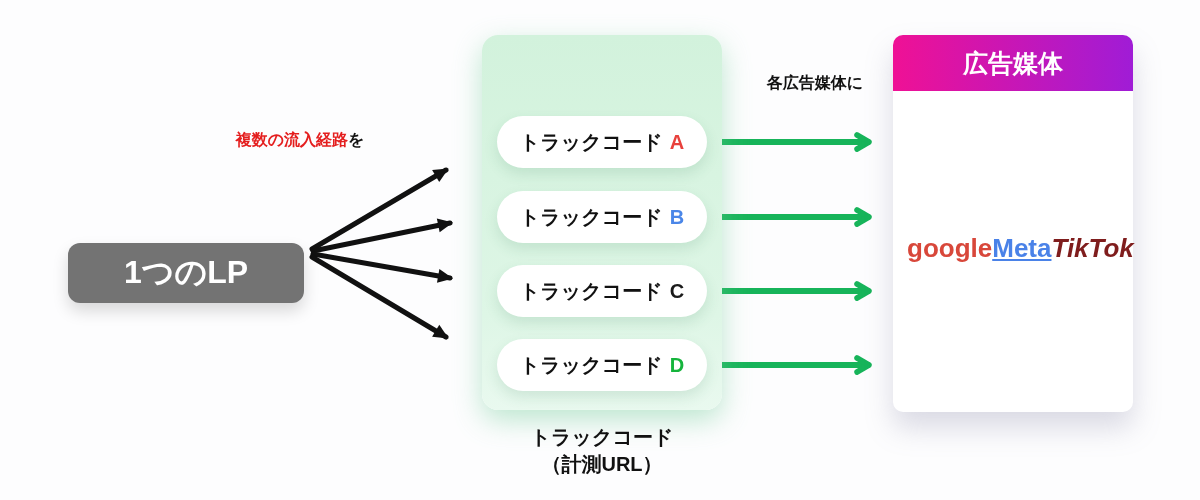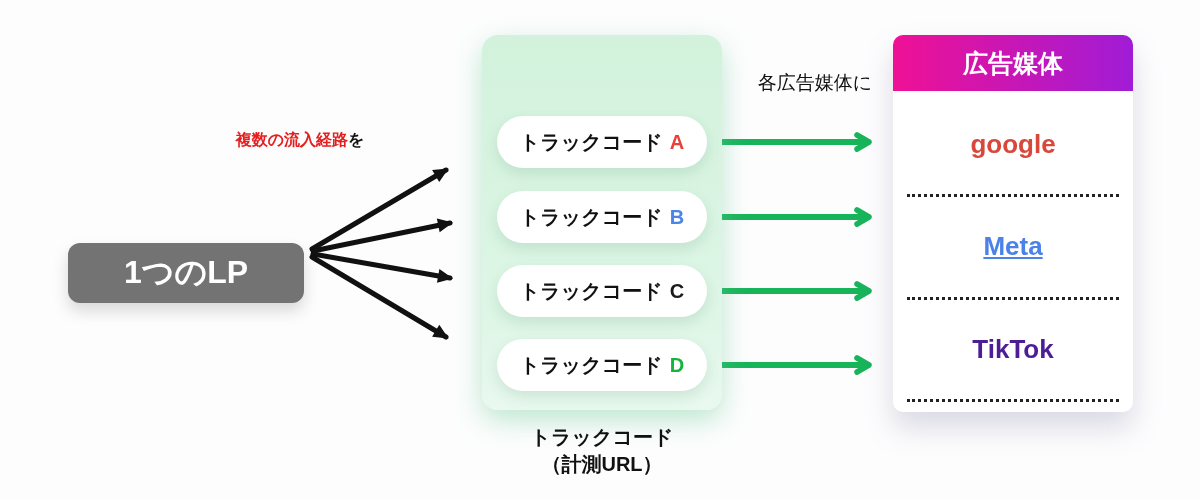--- a/index.html
+++ b/index.html
@@ -60,38 +60,38 @@
   .pill-a { top:81px; } .pill-b { top:156px; } .pill-c { top:230px; } .pill-d { top:304px; }
 
   .ltrack-footer {
     left:482px; top:424px; width:240px;
     text-align:center; font-size:20px; font-weight:700; line-height:27px;
   }
 
   
   .top-caption {
     left:733px; top:70px; width:164px;
-    text-align:center; font-size:19px; font-weight:400; line-height:26px;
+    text-align:center; font-size:16px; font-weight:700; line-height:26px;
   }
 
   
   .media-card {
     left:893px; top:35px; width:240px; height:377px;
     background:#fff; border-radius:10px;
     box-shadow:0 16px 28px rgba(130,130,160,.28);
     display:flex; flex-direction:column;
   }
   .media-header {
     height:56px; border-radius:10px 10px 0 0;
     background:linear-gradient(90deg,#ef1195 0%,#a01cd6 100%);
     color:#fff; font-size:25px; font-weight:700;
     display:flex; align-items:center; justify-content:center;
     flex:0 0 56px;
   }
-  .media-body { flex:1; display:flex; flex-direction:column; padding:4px 14px 10px;border-radius:10px; }
+  .media-body { flex:1; display:flex; padding:4px 14px 10px;border-radius:10px; }
   .media-row {
     flex:1; display:flex; align-items:center; justify-content:center;
     font-size:26px; font-weight:700;
   }
   .divider { border-top:3px dotted #222; height:0; flex:0 0 auto; }
 </style>
 </head>
 <body>
 
 <svg class="arrows abs" viewBox="0 0 1200 500">
@@ -155,16 +155,16 @@
 
 <div class="abs media-card">
   <div class="media-header">
     <span>広告媒体</span>
   </div>
   <div class="media-body">
     <div class="media-row" style="color: rgb(216, 71, 58);">google</div>
     <div class="divider"></div>
     <div class="media-row" style="color: rgb(74, 130, 232); text-decoration: underline;">Meta</div>
     <div class="divider"></div>
-    <div class="media-row" style="color: #4c1d95;">TikTok</div>
+    <div class="media-row" style="color: #7f1d1d; font-style: italic;">TikTok</div>
     <div class="divider"></div>
   </div>
 </div>
 
 </body></html>

